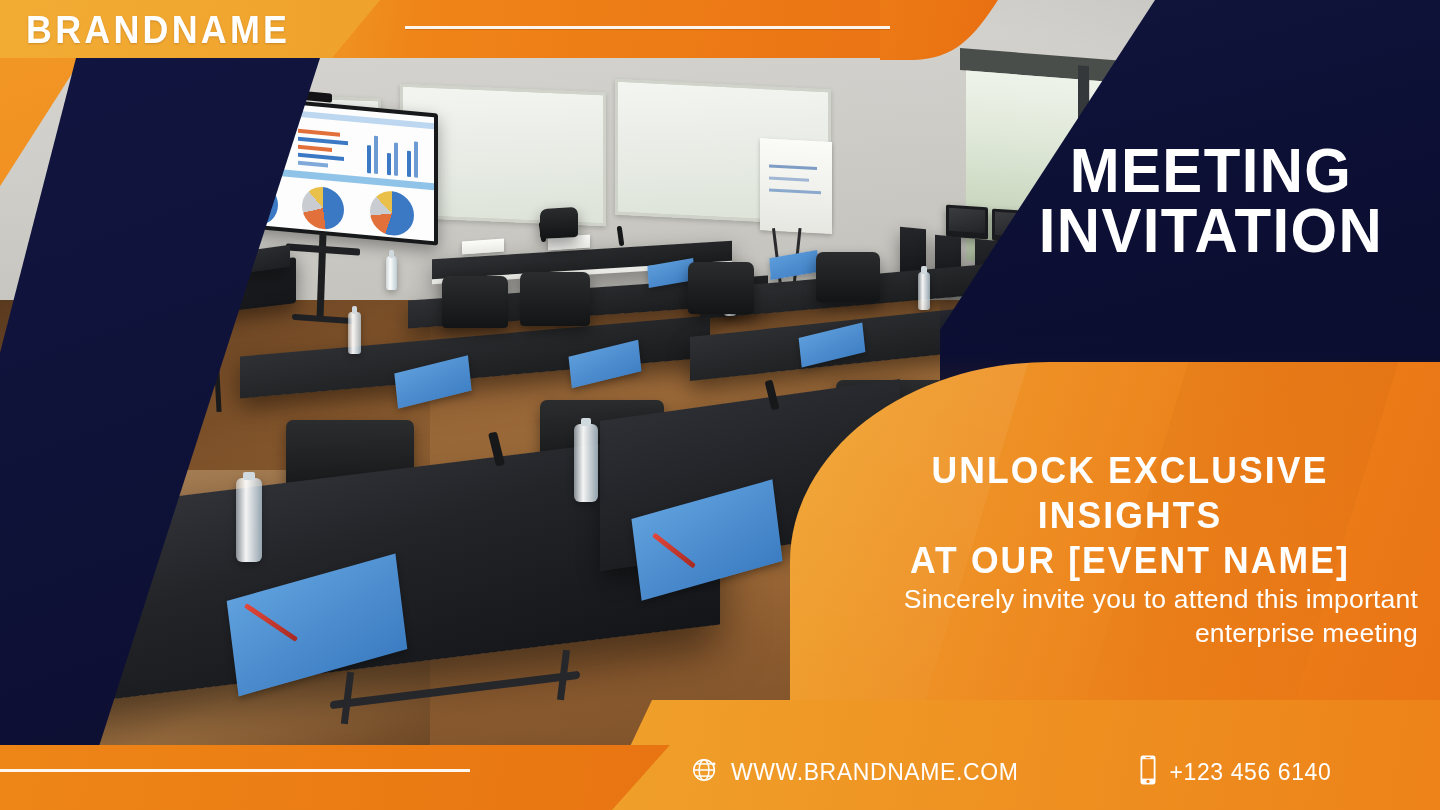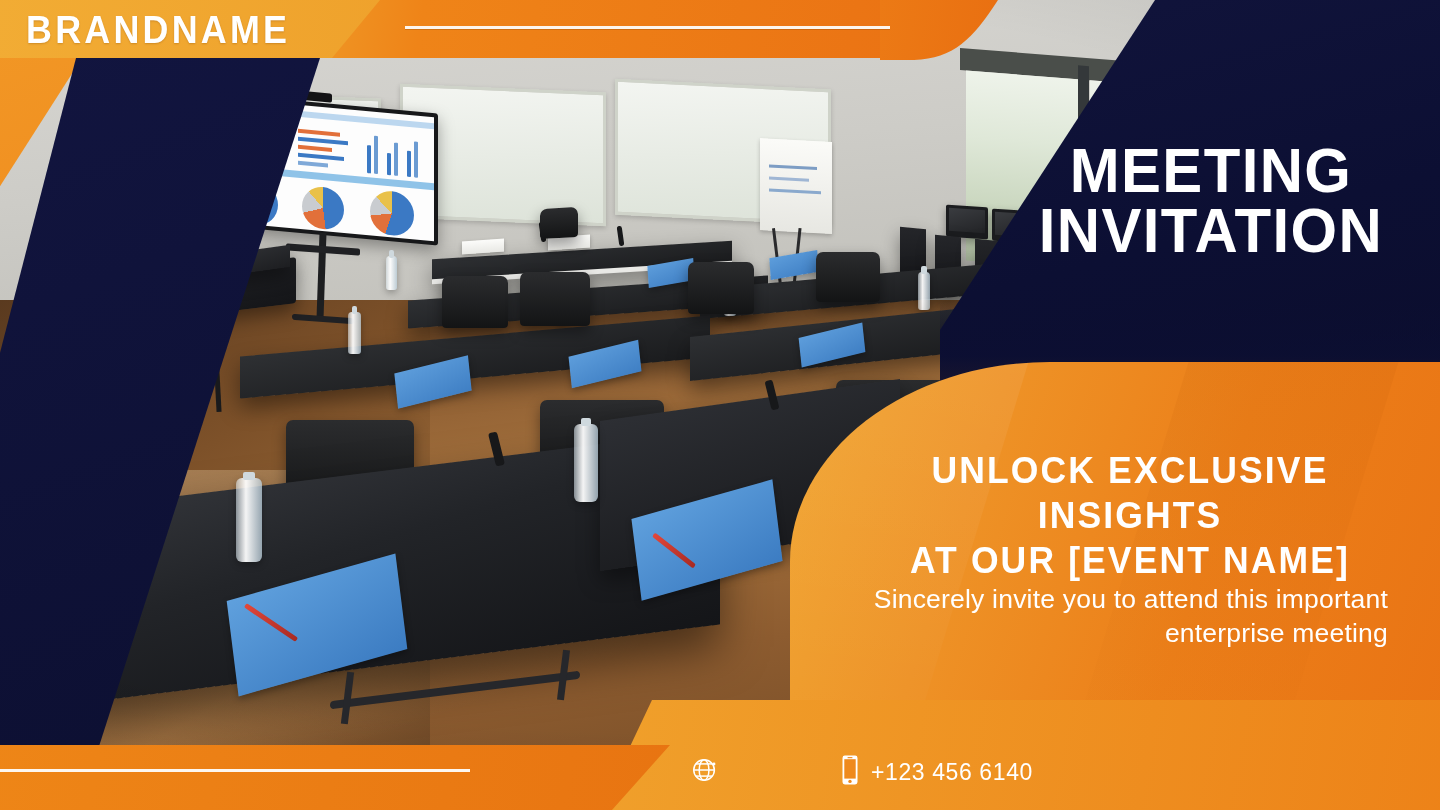--- a/index.html
+++ b/index.html
@@ -131,21 +131,21 @@
     background:linear-gradient(180deg,rgba(255,255,255,.07),rgba(255,255,255,0));
     transform:skewX(-17deg);}
   .opanel::after{content:"";position:absolute;left:330px;top:0;width:210px;height:448px;
     background:linear-gradient(180deg,rgba(180,80,0,.10),rgba(180,80,0,0));
     transform:skewX(-17deg);}
 
   .headline{position:absolute;left:830px;top:448px;width:600px;text-align:center;
     font-family:"Liberation Sans Narrow","Liberation Sans",sans-serif;
     font-weight:bold;color:#fff;font-size:37px;line-height:1.22;
     letter-spacing:2.2px;transform:scaleX(.96);transform-origin:center;}
-  .subtext{position:absolute;left:760px;top:582px;width:640px;text-align:right;
+  .subtext{position:absolute;left:790px;top:582px;width:640px;text-align:right;
     font-family:"Liberation Sans Narrow","Liberation Sans",sans-serif;
     color:#fff;font-size:26.5px;line-height:1.3;letter-spacing:.2px;
     padding-right:12px;box-sizing:border-box;}
 
   
   .foot-dark{left:-20px;top:745px;width:700px;height:65px;
     background:linear-gradient(100deg,#ee8617,#e87411);
     clip-path:polygon(0 0,690px 0,632px 65px,0 65px);}
   .foot-rule{left:0;top:769px;width:470px;height:3px;background:#fdf7f0;}
   .foot-light{left:600px;top:700px;width:860px;height:110px;
@@ -339,20 +339,21 @@
       <span class="ic">
         <svg width="30" height="30" viewBox="0 0 32 32" fill="none" stroke="#fff" stroke-width="1.6">
           <circle cx="15" cy="16" r="11"></circle>
           <ellipse cx="15" cy="16" rx="5.2" ry="11"></ellipse>
           <line x1="4" y1="16" x2="26" y2="16"></line>
           <line x1="6" y1="9.5" x2="24" y2="9.5"></line>
           <line x1="6" y1="22.5" x2="24" y2="22.5"></line>
           <circle cx="25.6" cy="9.6" r="1.5" fill="#fff" stroke="none"></circle>
         </svg>
       </span>
+      <span class="lbl">WWW.BRANDNAME.COM</span>
     </div>
 
     <div class="fi">
       <span class="ic">
         <svg width="20" height="32" viewBox="0 0 20 32" fill="none">
           <rect x="2.5" y="1.5" width="15" height="29" rx="2.4" fill="#fff"></rect>
           <rect x="4.3" y="5.2" width="11.4" height="19.4" fill="#ef8a1d"></rect>
           <rect x="7.6" y="3.1" width="4.8" height="1.1" rx="." fill="#ef8a1d"></rect>
           <circle cx="10" cy="27.4" r="1.7" fill="#ef8a1d"></circle>
         </svg>

